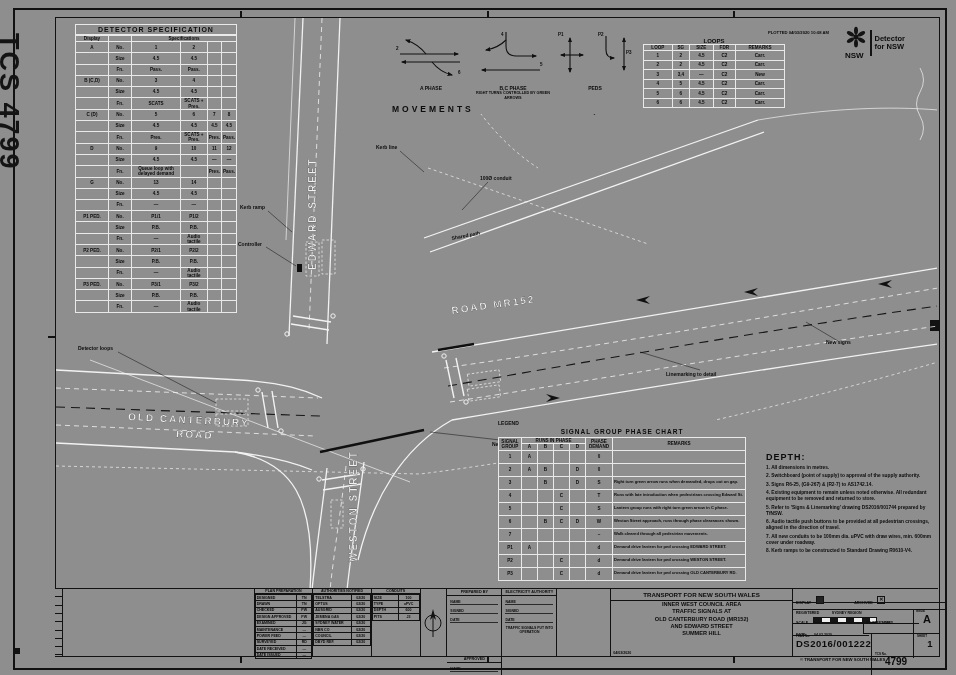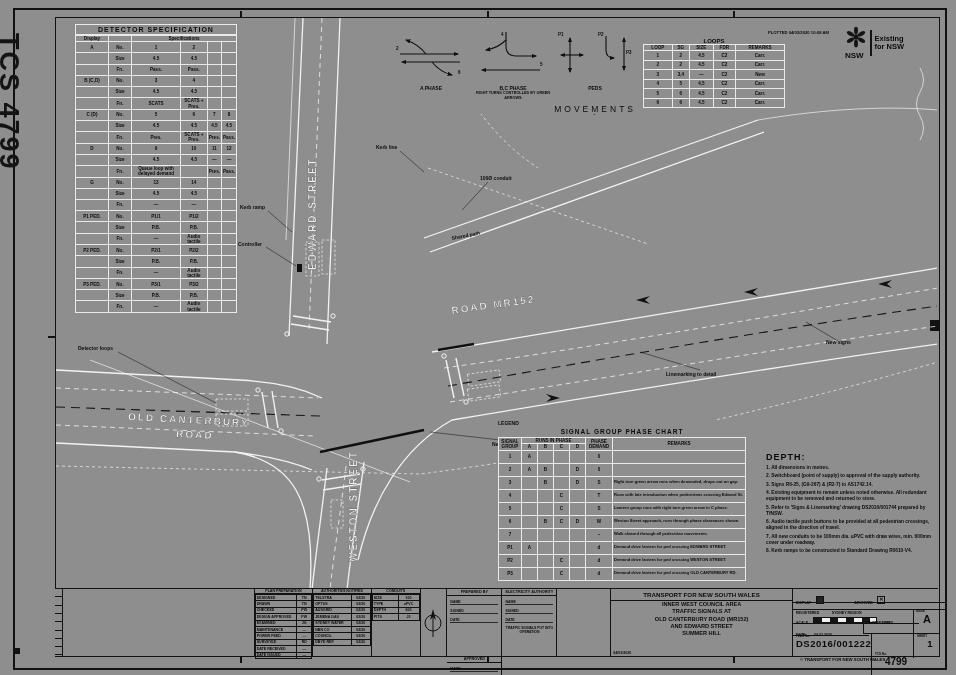--- a/index.html
+++ b/index.html
@@ -24,21 +24,21 @@
   .phase td{height:12px}
   .phase .rem{font-size:4.1px;text-align:left}
   
   .notes-title{font-size:9px;font-weight:bold;letter-spacing:1px;margin-bottom:3px}
   .note-item{font-size:4.8px;font-weight:bold;line-height:1.25;margin-bottom:2.5px}
   
   .mov{display:flex;gap:4px}
   .fig{width:78px;text-align:center}
   .figcap{font-size:5px;font-weight:bold;margin-top:1px}
   .fignote{font-size:3.8px;font-weight:bold;line-height:1.2}
-  .mov-head{font-size:8.5px;font-weight:normal;letter-spacing:3px;text-align:right;margin-top:4px}
+  .mov-head{font-size:8.5px;font-weight:bold;letter-spacing:3px;text-align:left;margin-top:4px}
   .mw{stroke:#101010;stroke-width:1.1;fill:none}
   .mnum{font-size:4.5px;font-weight:bold;fill:#0b0b0b}
   
   .logo{position:absolute;left:845px;top:26px;display:flex;align-items:center;gap:3px}
   .nsw-word{font-size:8px;font-weight:bold;text-align:left;line-height:1}
   .logo-div{width:1.5px;height:26px;background:#141414}
   .brand{font-size:7.5px;font-weight:bold;line-height:1.05}
   .stamp{position:absolute;left:768px;top:30px;font-size:4.2px;font-weight:bold}
   
   .tb{position:absolute;left:55px;top:588px;width:883px;height:67px;background:#8e8e8e;
@@ -543,21 +543,21 @@
           <ellipse cx="10" cy="4.2" rx="1.8" ry="3.6" transform="rotate(120 10 10)"></ellipse>
           <ellipse cx="10" cy="4.2" rx="1.8" ry="3.6" transform="rotate(180 10 10)"></ellipse>
           <ellipse cx="10" cy="4.2" rx="1.8" ry="3.6" transform="rotate(240 10 10)"></ellipse>
           <ellipse cx="10" cy="4.2" rx="1.8" ry="3.6" transform="rotate(300 10 10)"></ellipse>
         </g>
       </svg>
       <div class="nsw-word">NSW</div>
     </div>
     <div class="logo-div"></div>
     <div class="brand">
-      <div>Existing</div>
+      <div>Detector</div>
       <div>for NSW</div>
     </div>
   </div>
 
   <div class="panel" style="left:498px;top:420px;width:248px">
     <div class="pre-title">LEGEND</div>
     <div class="phase-title">SIGNAL GROUP PHASE CHART</div>
     <table class="t phase">
       <thead>
         <tr>

